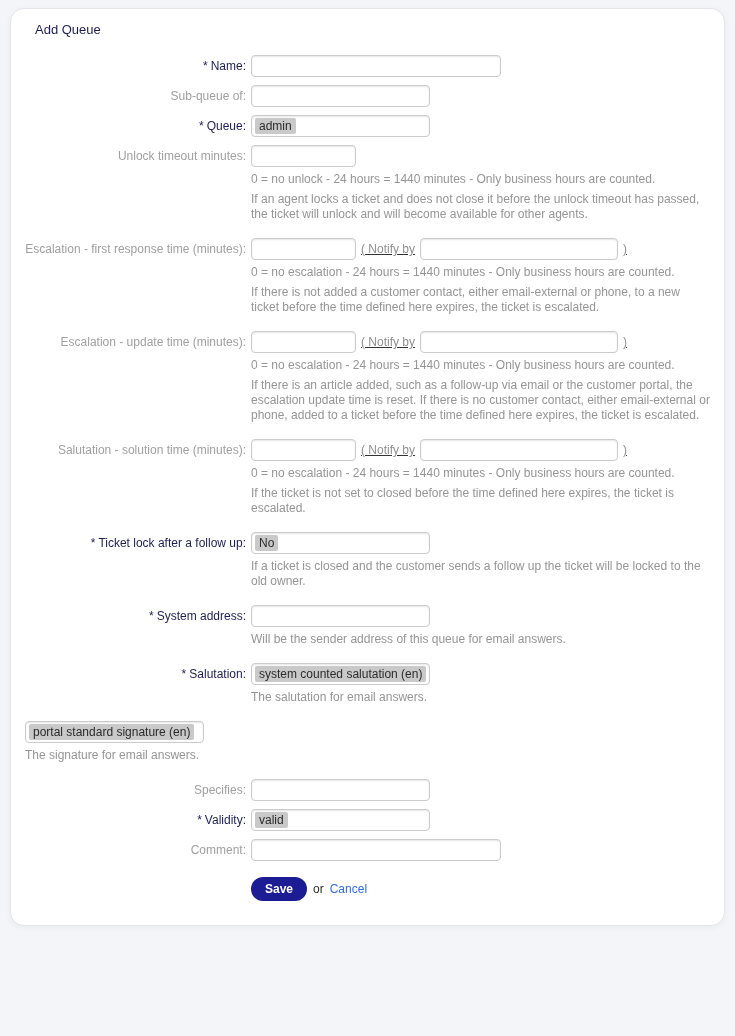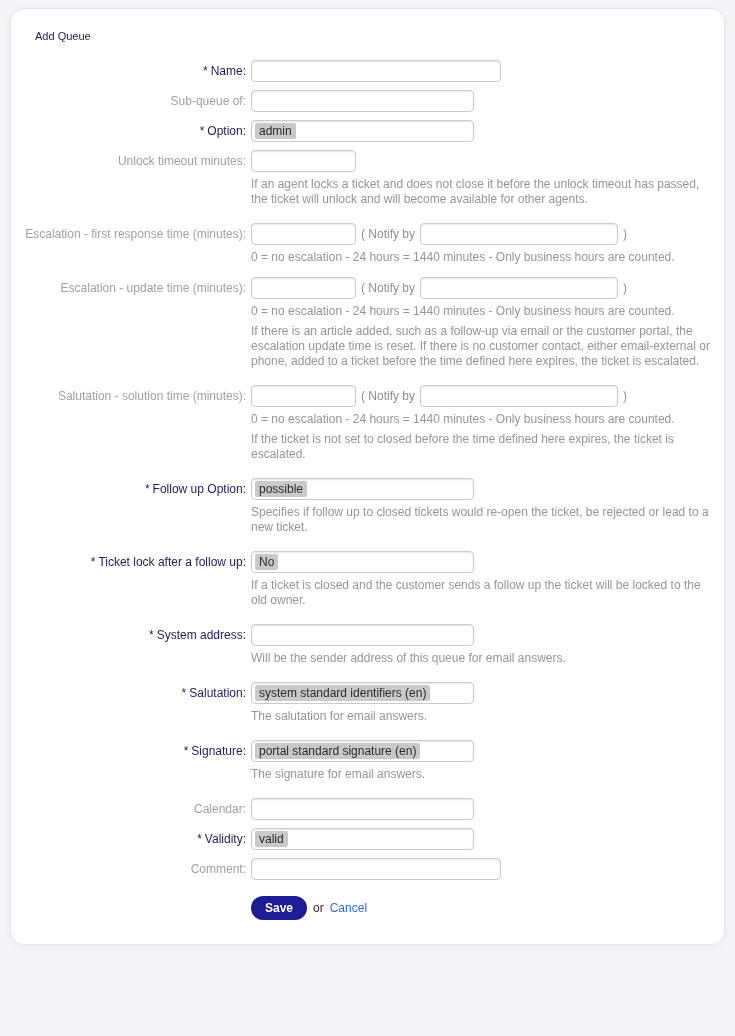--- a/index.html
+++ b/index.html
@@ -22,22 +22,22 @@
   }
   .page{padding:8px 10px;}
   .card{
     background:#fff;
     border:1px solid #e3e5eb;
     border-radius:14px;
     padding:13px 14px 16px 14px;
     box-shadow:0 2px 6px rgba(40,50,80,0.05);
   }
   .card-title{
-    margin:8px 0 18px 10px;
-    font-size:11px;
+    margin:0 0 18px 10px;
+    font-size:13px;
     font-weight:normal;
     color:var(--required-label);
   }
   .row{
     display:flex;
     align-items:flex-start;
     margin-bottom:8px;
     justify-content:space-between;
   }
   .row.has-desc{margin-bottom:12px;}
@@ -86,24 +86,24 @@
     color:#2b2b2b;
     padding:0 4px;
     border-radius:2px;
     line-height:16px;
     max-width:185px;
     overflow:hidden;
     white-space:nowrap;
     vertical-align:top;
   }
   .w250{width:250px;}
-  .w197{width:223px;}
+  .w197{width:179px;}
   .w105{width:105px;}
   .w198{width:198px;}
-  .inline{display:flex;align-items:center;gap:5px;}
+  .inline{display:flex;align-items:center;gap:5px;text-decoration:underline;}
   .paren{color:#8f8f8f;white-space:nowrap;}
   .hint,.desc{
     margin:5px 0 0 0;
     max-width:480px;
     line-height:15px;
     color:var(--hint-text);
   }
   .desc{margin-bottom:4px;}
   .actions{padding-top:8px;display:flex;align-items:center;}
   .btn-save{
@@ -137,44 +137,46 @@
       </div>
 
       <div class="row">
         <label class="flabel opt">Sub-queue of:</label>
         <div class="field">
           <div class="select-box w197"></div>
         </div>
       </div>
 
       <div class="row">
-        <label class="flabel req"><span class="star">*</span><span>Option:</span></label>
+        <label class="flabel req"><span class="star">*</span><span>Queue:</span></label>
         <div class="field">
           <div class="select-box w197"><span class="chip">admin</span></div>
         </div>
       </div>
 
       <div class="row has-desc">
         <label class="flabel opt">Unlock timeout minutes:</label>
         <div class="field">
           <input type="text" class="input-text w105" value="" style="">
+          <p class="hint">0 = no unlock - 24 hours = 1440 minutes - Only business hours are counted.</p>
           <p class="desc">If an agent locks a ticket and does not close it before the unlock timeout has passed, the ticket will unlock and will become available for other agents.</p>
         </div>
       </div>
 
       <div class="row has-desc">
         <label class="flabel opt">Escalation - first response time (minutes):</label>
         <div class="field">
           <div class="inline">
             <input type="text" class="input-text w105" value="" style="">
             <span class="paren">( Notify by</span>
             <div class="select-box w198"></div>
             <span class="paren">)</span>
           </div>
           <p class="hint">0 = no escalation - 24 hours = 1440 minutes - Only business hours are counted.</p>
+          <p class="desc">If there is not added a customer contact, either email-external or phone, to a new ticket before the time defined here expires, the ticket is escalated.</p>
         </div>
       </div>
 
       <div class="row has-desc">
         <label class="flabel opt">Escalation - update time (minutes):</label>
         <div class="field">
           <div class="inline">
             <input type="text" class="input-text w105" value="" style="">
             <span class="paren">( Notify by</span>
             <div class="select-box w198"></div>
@@ -192,27 +194,20 @@
             <input type="text" class="input-text w105" value="" style="">
             <span class="paren">( Notify by</span>
             <div class="select-box w198"></div>
             <span class="paren">)</span>
           </div>
           <p class="hint">0 = no escalation - 24 hours = 1440 minutes - Only business hours are counted.</p>
           <p class="desc">If the ticket is not set to closed before the time defined here expires, the ticket is escalated.</p>
         </div>
       </div>
 
-      <div class="row has-desc">
-        <label class="flabel req"><span class="star">*</span><span>Follow up Option:</span></label>
-        <div class="field">
-          <div class="select-box w197"><span class="chip">possible</span></div>
-          <p class="desc">Specifies if follow up to closed tickets would re-open the ticket, be rejected or lead to a new ticket.</p>
-        </div>
-      </div>
 
       <div class="row has-desc">
         <label class="flabel req"><span class="star">*</span><span>Ticket lock after a follow up:</span></label>
         <div class="field">
           <div class="select-box w197"><span class="chip">No</span></div>
           <p class="desc">If a ticket is closed and the customer sends a follow up the ticket will be locked to the old owner.</p>
         </div>
       </div>
 
       <div class="row has-desc">
@@ -220,35 +215,34 @@
         <div class="field">
           <div class="select-box w197"></div>
           <p class="desc">Will be the sender address of this queue for email answers.</p>
         </div>
       </div>
 
 
       <div class="row has-desc">
         <label class="flabel req"><span class="star">*</span><span>Salutation:</span></label>
         <div class="field">
-          <div class="select-box w197"><span class="chip">system standard identifiers (en)</span></div>
+          <div class="select-box w197"><span class="chip">system counted salutation (en)</span></div>
           <p class="desc">The salutation for email answers.</p>
         </div>
       </div>
 
       <div class="row has-desc">
-        <label class="flabel req"><span class="star">*</span><span>Signature:</span></label>
         <div class="field">
           <div class="select-box w197"><span class="chip">portal standard signature (en)</span></div>
           <p class="desc">The signature for email answers.</p>
         </div>
       </div>
 
       <div class="row">
-        <label class="flabel opt">Calendar:</label>
+        <label class="flabel opt">Specifies:</label>
         <div class="field">
           <div class="select-box w197"></div>
         </div>
       </div>
 
       <div class="row">
         <label class="flabel req"><span class="star">*</span><span>Validity:</span></label>
         <div class="field">
           <div class="select-box w197"><span class="chip">valid</span></div>
         </div>

